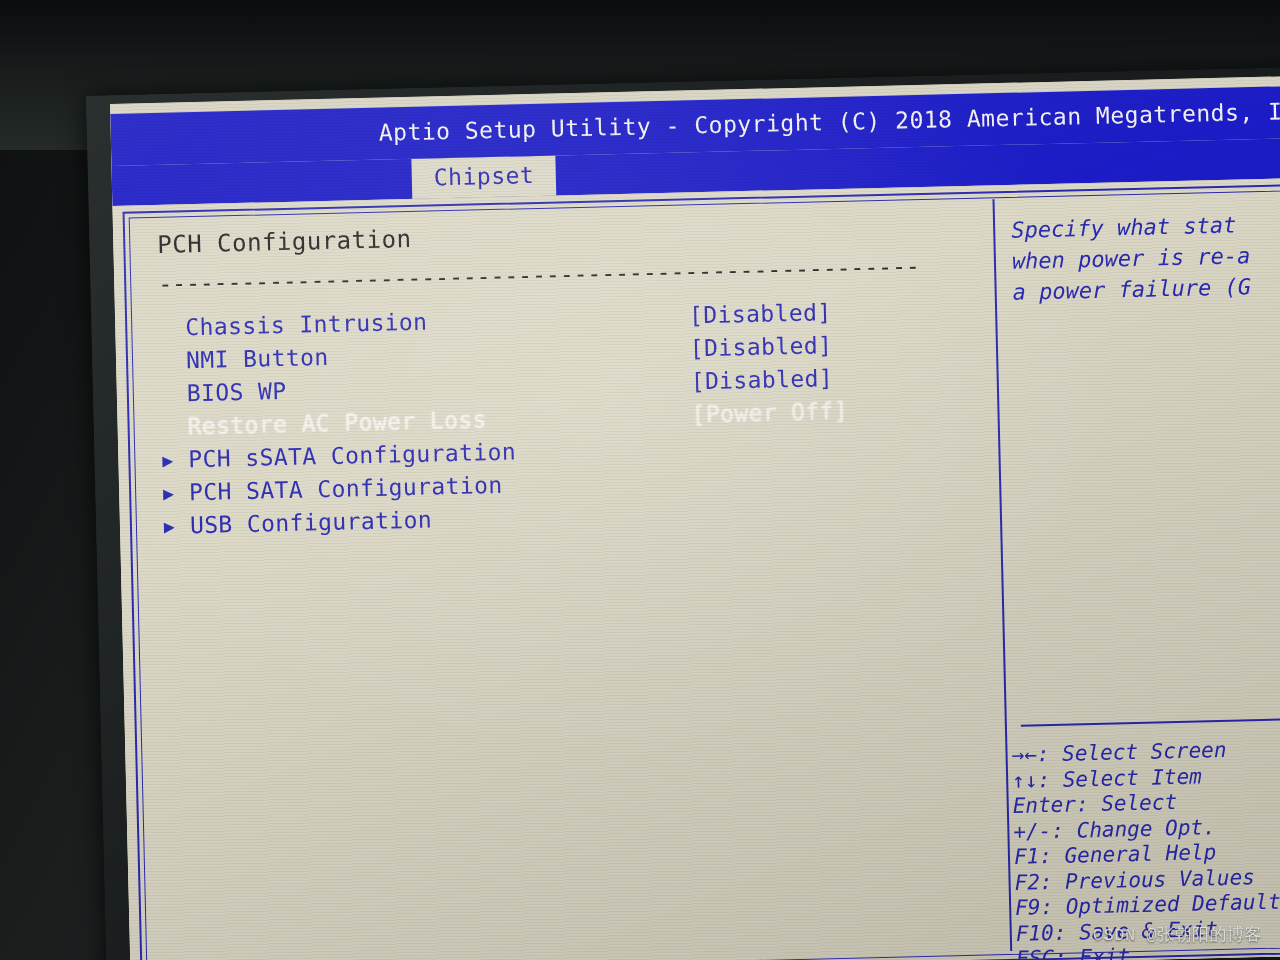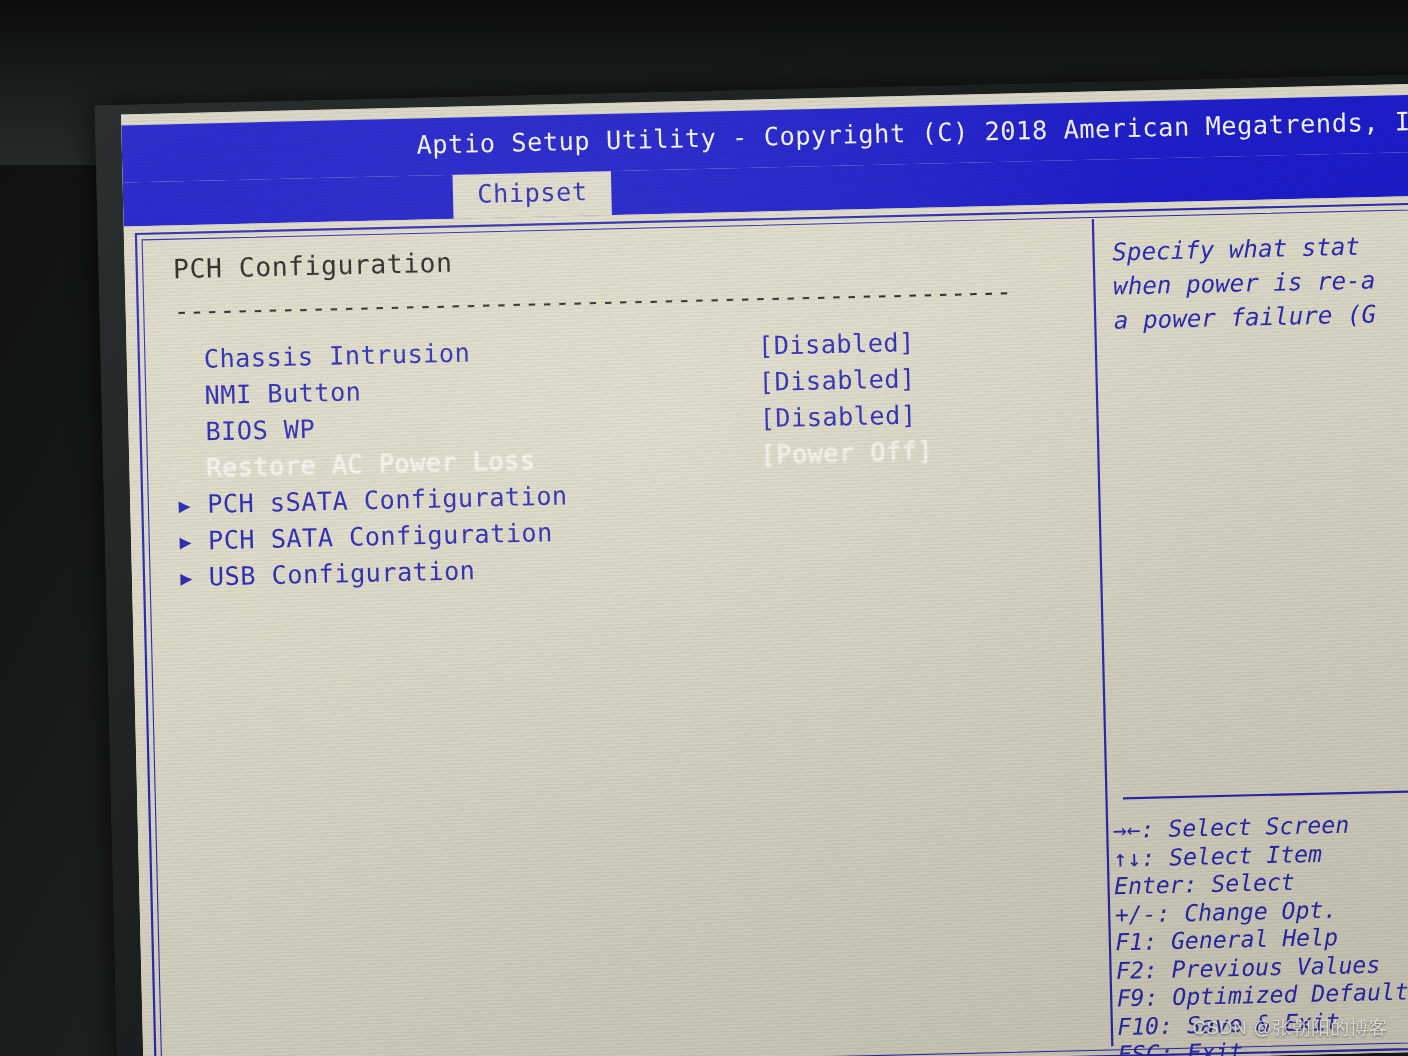--- a/index.html
+++ b/index.html
@@ -252,21 +252,21 @@
   .legend-row { display: block; }
   .legend-key { letter-spacing: 0px; }
 
   
   .watermark {
     position: absolute;
     right: 18px;
     bottom: 14px;
     z-index: 60;
     color: rgba(236,236,236,0.82);
-    font-family: Liberation Sans, sans-serif;
+    font-family: Liberation Mono, monospace;
     font-size: 17px;
     letter-spacing: 0.5px;
     text-shadow: 0 1px 2px rgba(0,0,0,0.55);
   }
 </style>
 </head>
 <body>
 
 <div id="scene">
 

